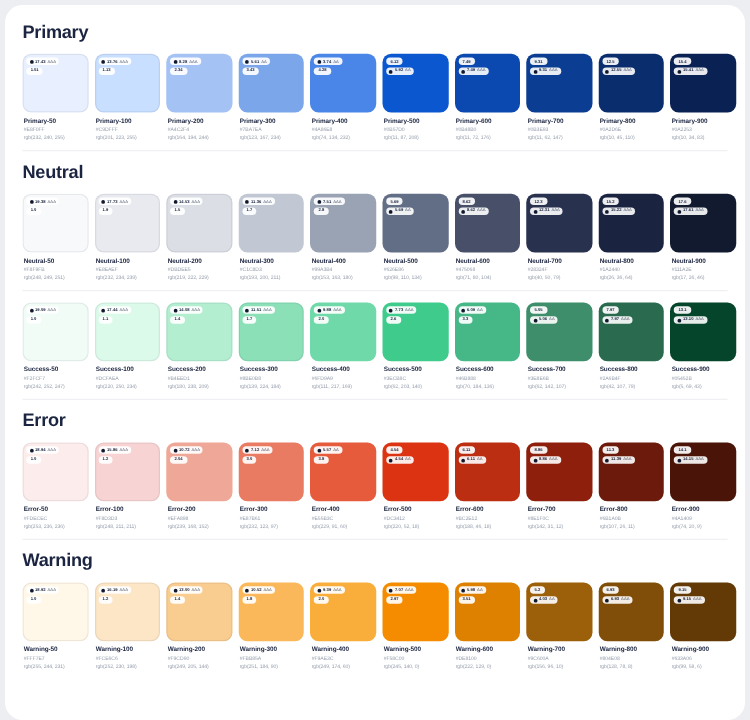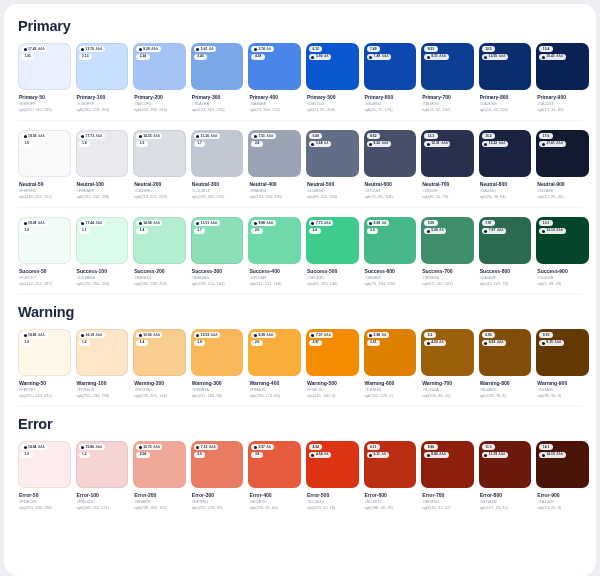--- a/index.html
+++ b/index.html
@@ -265,20 +265,21 @@
               </div>
               <div class="meta">
                 <div class="name">Primary-900</div>
                 <div class="hex">#0A2253</div>
                 <div class="rgb">rgb(10, 34, 83)</div>
               </div>
             </div>
           </div>
         </div>
         <div class="section">
+          <div class="section-title">Neutral</div>
           <div class="swatch-row">
             <div class="swatch-cell">
               <div class="chip hairline" style="background: rgb(248, 249, 251);">
                 <div class="badges">
                   <div class="badge light">
                     <span class="dot b"></span>
                     <span>19.38</span>
                     <span class="rating">AAA</span>
                   </div>
                   <div class="pill">1.0</div>
@@ -608,20 +609,195 @@
                     <span class="dot w"></span>
                     <span>13.10</span>
                     <span class="rating">AAA</span>
                   </div>
                 </div>
               </div>
               <div class="meta">
                 <div class="name">Success-900</div>
                 <div class="hex">#05452B</div>
                 <div class="rgb">rgb(5, 69, 43)</div>
+              </div>
+            </div>
+          </div>
+        </div>
+        <div class="section">
+          <div class="section-title">Error</div>
+          <div class="swatch-row">
+            <div class="swatch-cell">
+              <div class="chip hairline" style="background: rgb(253, 236, 236);">
+                <div class="badges">
+                  <div class="badge light">
+                    <span class="dot b"></span>
+                    <span>18.94</span>
+                    <span class="rating">AAA</span>
+                  </div>
+                  <div class="pill">1.0</div>
+                </div>
+              </div>
+              <div class="meta">
+                <div class="name">Error-50</div>
+                <div class="hex">#FDECEC</div>
+                <div class="rgb">rgb(253, 236, 236)</div>
+              </div>
+            </div>
+            <div class="swatch-cell">
+              <div class="chip hairline" style="background: rgb(248, 211, 211);">
+                <div class="badges">
+                  <div class="badge light">
+                    <span class="dot b"></span>
+                    <span>15.86</span>
+                    <span class="rating">AAA</span>
+                  </div>
+                  <div class="pill">1.2</div>
+                </div>
+              </div>
+              <div class="meta">
+                <div class="name">Error-100</div>
+                <div class="hex">#F8D3D3</div>
+                <div class="rgb">rgb(248, 211, 211)</div>
+              </div>
+            </div>
+            <div class="swatch-cell">
+              <div class="chip" style="background: rgb(239, 168, 152);">
+                <div class="badges">
+                  <div class="badge light">
+                    <span class="dot b"></span>
+                    <span>10.72</span>
+                    <span class="rating">AAA</span>
+                  </div>
+                  <div class="pill">2.04</div>
+                </div>
+              </div>
+              <div class="meta">
+                <div class="name">Error-200</div>
+                <div class="hex">#EFA898</div>
+                <div class="rgb">rgb(239, 168, 152)</div>
+              </div>
+            </div>
+            <div class="swatch-cell">
+              <div class="chip" style="background: rgb(232, 123, 97);">
+                <div class="badges">
+                  <div class="badge light">
+                    <span class="dot b"></span>
+                    <span>7.12</span>
+                    <span class="rating">AAA</span>
+                  </div>
+                  <div class="pill">3.0</div>
+                </div>
+              </div>
+              <div class="meta">
+                <div class="name">Error-300</div>
+                <div class="hex">#E87B61</div>
+                <div class="rgb">rgb(232, 123, 97)</div>
+              </div>
+            </div>
+            <div class="swatch-cell">
+              <div class="chip" style="background: rgb(229, 91, 60);">
+                <div class="badges">
+                  <div class="badge light">
+                    <span class="dot b"></span>
+                    <span>5.57</span>
+                    <span class="rating">AA</span>
+                  </div>
+                  <div class="pill">3.8</div>
+                </div>
+              </div>
+              <div class="meta">
+                <div class="name">Error-400</div>
+                <div class="hex">#E55B3C</div>
+                <div class="rgb">rgb(229, 91, 60)</div>
+              </div>
+            </div>
+            <div class="swatch-cell">
+              <div class="chip" style="background: rgb(220, 52, 18);">
+                <div class="badges">
+                  <div class="pill">4.54</div>
+                  <div class="badge dark">
+                    <span class="dot w"></span>
+                    <span>4.54</span>
+                    <span class="rating">AA</span>
+                  </div>
+                </div>
+              </div>
+              <div class="meta">
+                <div class="name">Error-500</div>
+                <div class="hex">#DC3412</div>
+                <div class="rgb">rgb(220, 52, 18)</div>
+              </div>
+            </div>
+            <div class="swatch-cell">
+              <div class="chip" style="background: rgb(188, 46, 18);">
+                <div class="badges">
+                  <div class="pill">6.11</div>
+                  <div class="badge dark">
+                    <span class="dot w"></span>
+                    <span>6.11</span>
+                    <span class="rating">AA</span>
+                  </div>
+                </div>
+              </div>
+              <div class="meta">
+                <div class="name">Error-600</div>
+                <div class="hex">#BC2E12</div>
+                <div class="rgb">rgb(188, 46, 18)</div>
+              </div>
+            </div>
+            <div class="swatch-cell">
+              <div class="chip" style="background: rgb(142, 31, 12);">
+                <div class="badges">
+                  <div class="pill">8.86</div>
+                  <div class="badge dark">
+                    <span class="dot w"></span>
+                    <span>8.86</span>
+                    <span class="rating">AAA</span>
+                  </div>
+                </div>
+              </div>
+              <div class="meta">
+                <div class="name">Error-700</div>
+                <div class="hex">#8E1F0C</div>
+                <div class="rgb">rgb(142, 31, 12)</div>
+              </div>
+            </div>
+            <div class="swatch-cell">
+              <div class="chip" style="background: rgb(107, 26, 11);">
+                <div class="badges">
+                  <div class="pill">11.3</div>
+                  <div class="badge dark">
+                    <span class="dot w"></span>
+                    <span>11.39</span>
+                    <span class="rating">AAA</span>
+                  </div>
+                </div>
+              </div>
+              <div class="meta">
+                <div class="name">Error-800</div>
+                <div class="hex">#6B1A0B</div>
+                <div class="rgb">rgb(107, 26, 11)</div>
+              </div>
+            </div>
+            <div class="swatch-cell">
+              <div class="chip" style="background: rgb(74, 20, 9);">
+                <div class="badges">
+                  <div class="pill">14.1</div>
+                  <div class="badge dark">
+                    <span class="dot w"></span>
+                    <span>14.15</span>
+                    <span class="rating">AAA</span>
+                  </div>
+                </div>
+              </div>
+              <div class="meta">
+                <div class="name">Error-900</div>
+                <div class="hex">#4A1409</div>
+                <div class="rgb">rgb(74, 20, 9)</div>
               </div>
             </div>
           </div>
         </div>
         <div class="section">
           <div class="section-title">Warning</div>
           <div class="swatch-row">
             <div class="swatch-cell">
               <div class="chip hairline" style="background: rgb(255, 247, 231);">
                 <div class="badges">
@@ -783,194 +959,19 @@
                     <span class="dot w"></span>
                     <span>9.15</span>
                     <span class="rating">AAA</span>
                   </div>
                 </div>
               </div>
               <div class="meta">
                 <div class="name">Warning-900</div>
                 <div class="hex">#633A06</div>
                 <div class="rgb">rgb(99, 58, 6)</div>
-              </div>
-            </div>
-          </div>
-        </div>
-        <div class="section">
-          <div class="section-title">Error</div>
-          <div class="swatch-row">
-            <div class="swatch-cell">
-              <div class="chip hairline" style="background: rgb(253, 236, 236);">
-                <div class="badges">
-                  <div class="badge light">
-                    <span class="dot b"></span>
-                    <span>18.94</span>
-                    <span class="rating">AAA</span>
-                  </div>
-                  <div class="pill">1.0</div>
-                </div>
-              </div>
-              <div class="meta">
-                <div class="name">Error-50</div>
-                <div class="hex">#FDECEC</div>
-                <div class="rgb">rgb(253, 236, 236)</div>
-              </div>
-            </div>
-            <div class="swatch-cell">
-              <div class="chip hairline" style="background: rgb(248, 211, 211);">
-                <div class="badges">
-                  <div class="badge light">
-                    <span class="dot b"></span>
-                    <span>15.86</span>
-                    <span class="rating">AAA</span>
-                  </div>
-                  <div class="pill">1.2</div>
-                </div>
-              </div>
-              <div class="meta">
-                <div class="name">Error-100</div>
-                <div class="hex">#F8D3D3</div>
-                <div class="rgb">rgb(248, 211, 211)</div>
-              </div>
-            </div>
-            <div class="swatch-cell">
-              <div class="chip" style="background: rgb(239, 168, 152);">
-                <div class="badges">
-                  <div class="badge light">
-                    <span class="dot b"></span>
-                    <span>10.72</span>
-                    <span class="rating">AAA</span>
-                  </div>
-                  <div class="pill">2.04</div>
-                </div>
-              </div>
-              <div class="meta">
-                <div class="name">Error-200</div>
-                <div class="hex">#EFA898</div>
-                <div class="rgb">rgb(239, 168, 152)</div>
-              </div>
-            </div>
-            <div class="swatch-cell">
-              <div class="chip" style="background: rgb(232, 123, 97);">
-                <div class="badges">
-                  <div class="badge light">
-                    <span class="dot b"></span>
-                    <span>7.12</span>
-                    <span class="rating">AAA</span>
-                  </div>
-                  <div class="pill">3.0</div>
-                </div>
-              </div>
-              <div class="meta">
-                <div class="name">Error-300</div>
-                <div class="hex">#E87B61</div>
-                <div class="rgb">rgb(232, 123, 97)</div>
-              </div>
-            </div>
-            <div class="swatch-cell">
-              <div class="chip" style="background: rgb(229, 91, 60);">
-                <div class="badges">
-                  <div class="badge light">
-                    <span class="dot b"></span>
-                    <span>5.57</span>
-                    <span class="rating">AA</span>
-                  </div>
-                  <div class="pill">3.8</div>
-                </div>
-              </div>
-              <div class="meta">
-                <div class="name">Error-400</div>
-                <div class="hex">#E55B3C</div>
-                <div class="rgb">rgb(229, 91, 60)</div>
-              </div>
-            </div>
-            <div class="swatch-cell">
-              <div class="chip" style="background: rgb(220, 52, 18);">
-                <div class="badges">
-                  <div class="pill">4.54</div>
-                  <div class="badge dark">
-                    <span class="dot w"></span>
-                    <span>4.54</span>
-                    <span class="rating">AA</span>
-                  </div>
-                </div>
-              </div>
-              <div class="meta">
-                <div class="name">Error-500</div>
-                <div class="hex">#DC3412</div>
-                <div class="rgb">rgb(220, 52, 18)</div>
-              </div>
-            </div>
-            <div class="swatch-cell">
-              <div class="chip" style="background: rgb(188, 46, 18);">
-                <div class="badges">
-                  <div class="pill">6.11</div>
-                  <div class="badge dark">
-                    <span class="dot w"></span>
-                    <span>6.11</span>
-                    <span class="rating">AA</span>
-                  </div>
-                </div>
-              </div>
-              <div class="meta">
-                <div class="name">Error-600</div>
-                <div class="hex">#BC2E12</div>
-                <div class="rgb">rgb(188, 46, 18)</div>
-              </div>
-            </div>
-            <div class="swatch-cell">
-              <div class="chip" style="background: rgb(142, 31, 12);">
-                <div class="badges">
-                  <div class="pill">8.86</div>
-                  <div class="badge dark">
-                    <span class="dot w"></span>
-                    <span>8.86</span>
-                    <span class="rating">AAA</span>
-                  </div>
-                </div>
-              </div>
-              <div class="meta">
-                <div class="name">Error-700</div>
-                <div class="hex">#8E1F0C</div>
-                <div class="rgb">rgb(142, 31, 12)</div>
-              </div>
-            </div>
-            <div class="swatch-cell">
-              <div class="chip" style="background: rgb(107, 26, 11);">
-                <div class="badges">
-                  <div class="pill">11.3</div>
-                  <div class="badge dark">
-                    <span class="dot w"></span>
-                    <span>11.39</span>
-                    <span class="rating">AAA</span>
-                  </div>
-                </div>
-              </div>
-              <div class="meta">
-                <div class="name">Error-800</div>
-                <div class="hex">#6B1A0B</div>
-                <div class="rgb">rgb(107, 26, 11)</div>
-              </div>
-            </div>
-            <div class="swatch-cell">
-              <div class="chip" style="background: rgb(74, 20, 9);">
-                <div class="badges">
-                  <div class="pill">14.1</div>
-                  <div class="badge dark">
-                    <span class="dot w"></span>
-                    <span>14.15</span>
-                    <span class="rating">AAA</span>
-                  </div>
-                </div>
-              </div>
-              <div class="meta">
-                <div class="name">Error-900</div>
-                <div class="hex">#4A1409</div>
-                <div class="rgb">rgb(74, 20, 9)</div>
               </div>
             </div>
           </div>
         </div>
       </div>
   </div>
 </div>
 
 </body></html>

